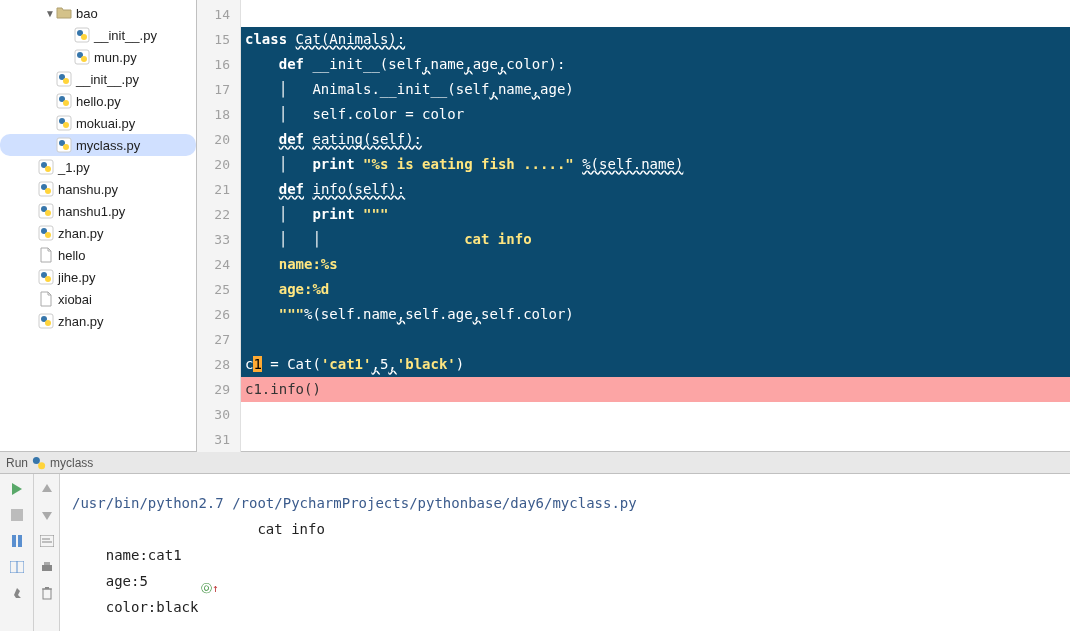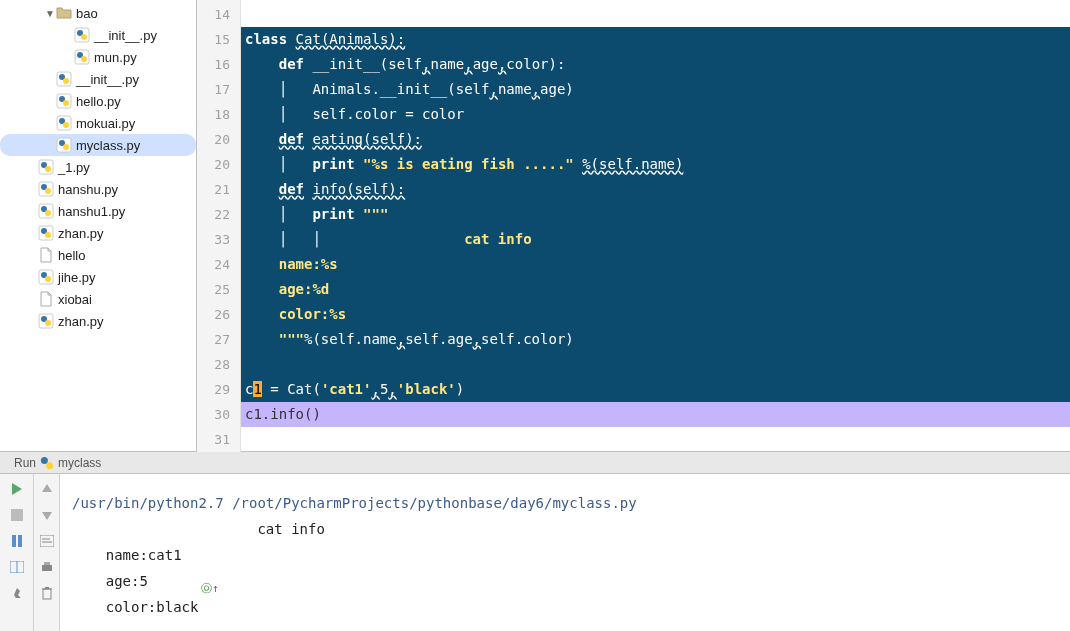--- a/index.html
+++ b/index.html
@@ -16,28 +16,28 @@
 .indent-3 { padding-left:62px; }
 
 .editor { flex:1; display:flex; background:#fff; font-family:"DejaVu Sans Mono",Consolas,monospace; font-size:14px; }
 .gutter-container { display:flex;flex-direction:column; }
 .gutter { width:44px; background:#f4f4f4; border-right:1px solid #e0e0e0; text-align:right; padding-right:10px; padding-top:2px; color:#a0a0a0; font-size:13px; line-height:25px; }
 .marker-gutter { width:28px; background:#f4f4f4; border-right:1px solid #e0e0e0; position:relative; }
 .marker { position:absolute; left:4px; font-size:11px; }
 .code { flex:1; padding-top:2px; line-height:25px; position:relative; }
 .line { height:25px; white-space:pre; padding-left:4px; }
 .line.sel { background:#0c4a6e; color:#fff; }
-.line.caret { background:#c4b5fd; }
+.line.caret { background:#fca5a5; }
 .line.sel .kw { color:#fff; font-weight:bold; }
 .line.sel .str { color:#ffe680; font-weight:bold; }
 .line.sel .wavy { text-decoration:underline wavy #fff; text-decoration-skip-ink:none; }
 .line .cm { color:#888; font-style:italic; }
 .line.sel .kw2 { font-weight:bold; text-decoration:underline wavy #fff; }
 
-.run-header { height:22px; background:#e8e8e8; border-bottom:1px solid #c0c0c0; display:flex; align-items:center; padding-left:14px; font-size:12px; color:#555;text-align:right; }
+.run-header { height:22px; background:#e8e8e8; border-bottom:1px solid #c0c0c0; display:flex; align-items:center; padding-left:6px; font-size:12px; color:#555;text-align:right; }
 .run-header .py-small { width:14px; height:14px; margin:0 4px; display:inline-flex; }
 .run-body { display:flex; height:157px; background:#fff; }
 .run-toolbar { width:34px; background:#f4f4f4; border-right:1px solid #d0d0d0; display:flex; flex-direction:column; align-items:center; padding-top:6px; gap:8px; }
 .run-toolbar2 { width:26px; background:#f4f4f4; border-right:1px solid #d0d0d0; display:flex; flex-direction:column; align-items:center; padding-top:6px; gap:8px; }
 .tool-btn { width:18px; height:18px; display:flex; align-items:center; justify-content:center; cursor:pointer; }
 .console { flex:1; padding:16px 12px; font-family:"DejaVu Sans Mono",Consolas,monospace; font-size:14px; line-height:26px; white-space:pre; color:#222; }
 .console .cmd { color:#3b5b8c; }
 </style>
 </head>
 <body>
@@ -238,21 +238,20 @@
         <div class="line sel">    <span class="kw">def</span> __init__(self<span class="wavy">,</span>name<span class="wavy">,</span>age<span class="wavy">,</span>color):</div>
         <div class="line sel">    │   Animals.__init__(self<span class="wavy">,</span>name<span class="wavy">,</span>age)</div>
         <div class="line sel">    │   self.color = color</div>
         <div class="line sel">    <span class="kw2">def</span> <span class="wavy">eating(self):</span></div>
         <div class="line sel">    │   <span class="kw">print</span> <span class="str">"%s is eating fish ....."</span> <span class="wavy">%(self.name)</span></div>
         <div class="line sel">    <span class="kw2">def</span> <span class="wavy">info(self):</span></div>
         <div class="line sel">    │   <span class="kw">print</span> <span class="str">"""</span></div>
         <div class="line sel">    │   │                 <span class="str">cat info</span></div>
         <div class="line sel">    <span class="str">name:%s</span></div>
         <div class="line sel">    <span class="str">age:%d</span></div>
-        <div class="line sel">    <span class="str">color:%s</span></div>
         <div class="line sel">    <span class="str">"""</span>%(self.name<span class="wavy">,</span>self.age<span class="wavy">,</span>self.color)</div>
         <div class="line sel"></div>
         <div class="line sel">c<span style="background:#ffaa33;color:#000">1</span> = Cat(<span class="str">'cat1'</span><span class="wavy">,</span>5<span class="wavy">,</span><span class="str">'black'</span>)</div>
         <div class="line caret">c1.info()</div>
       </div>
   </div>
 </div>
 
 <div class="run-header">
   <span>Run</span>

